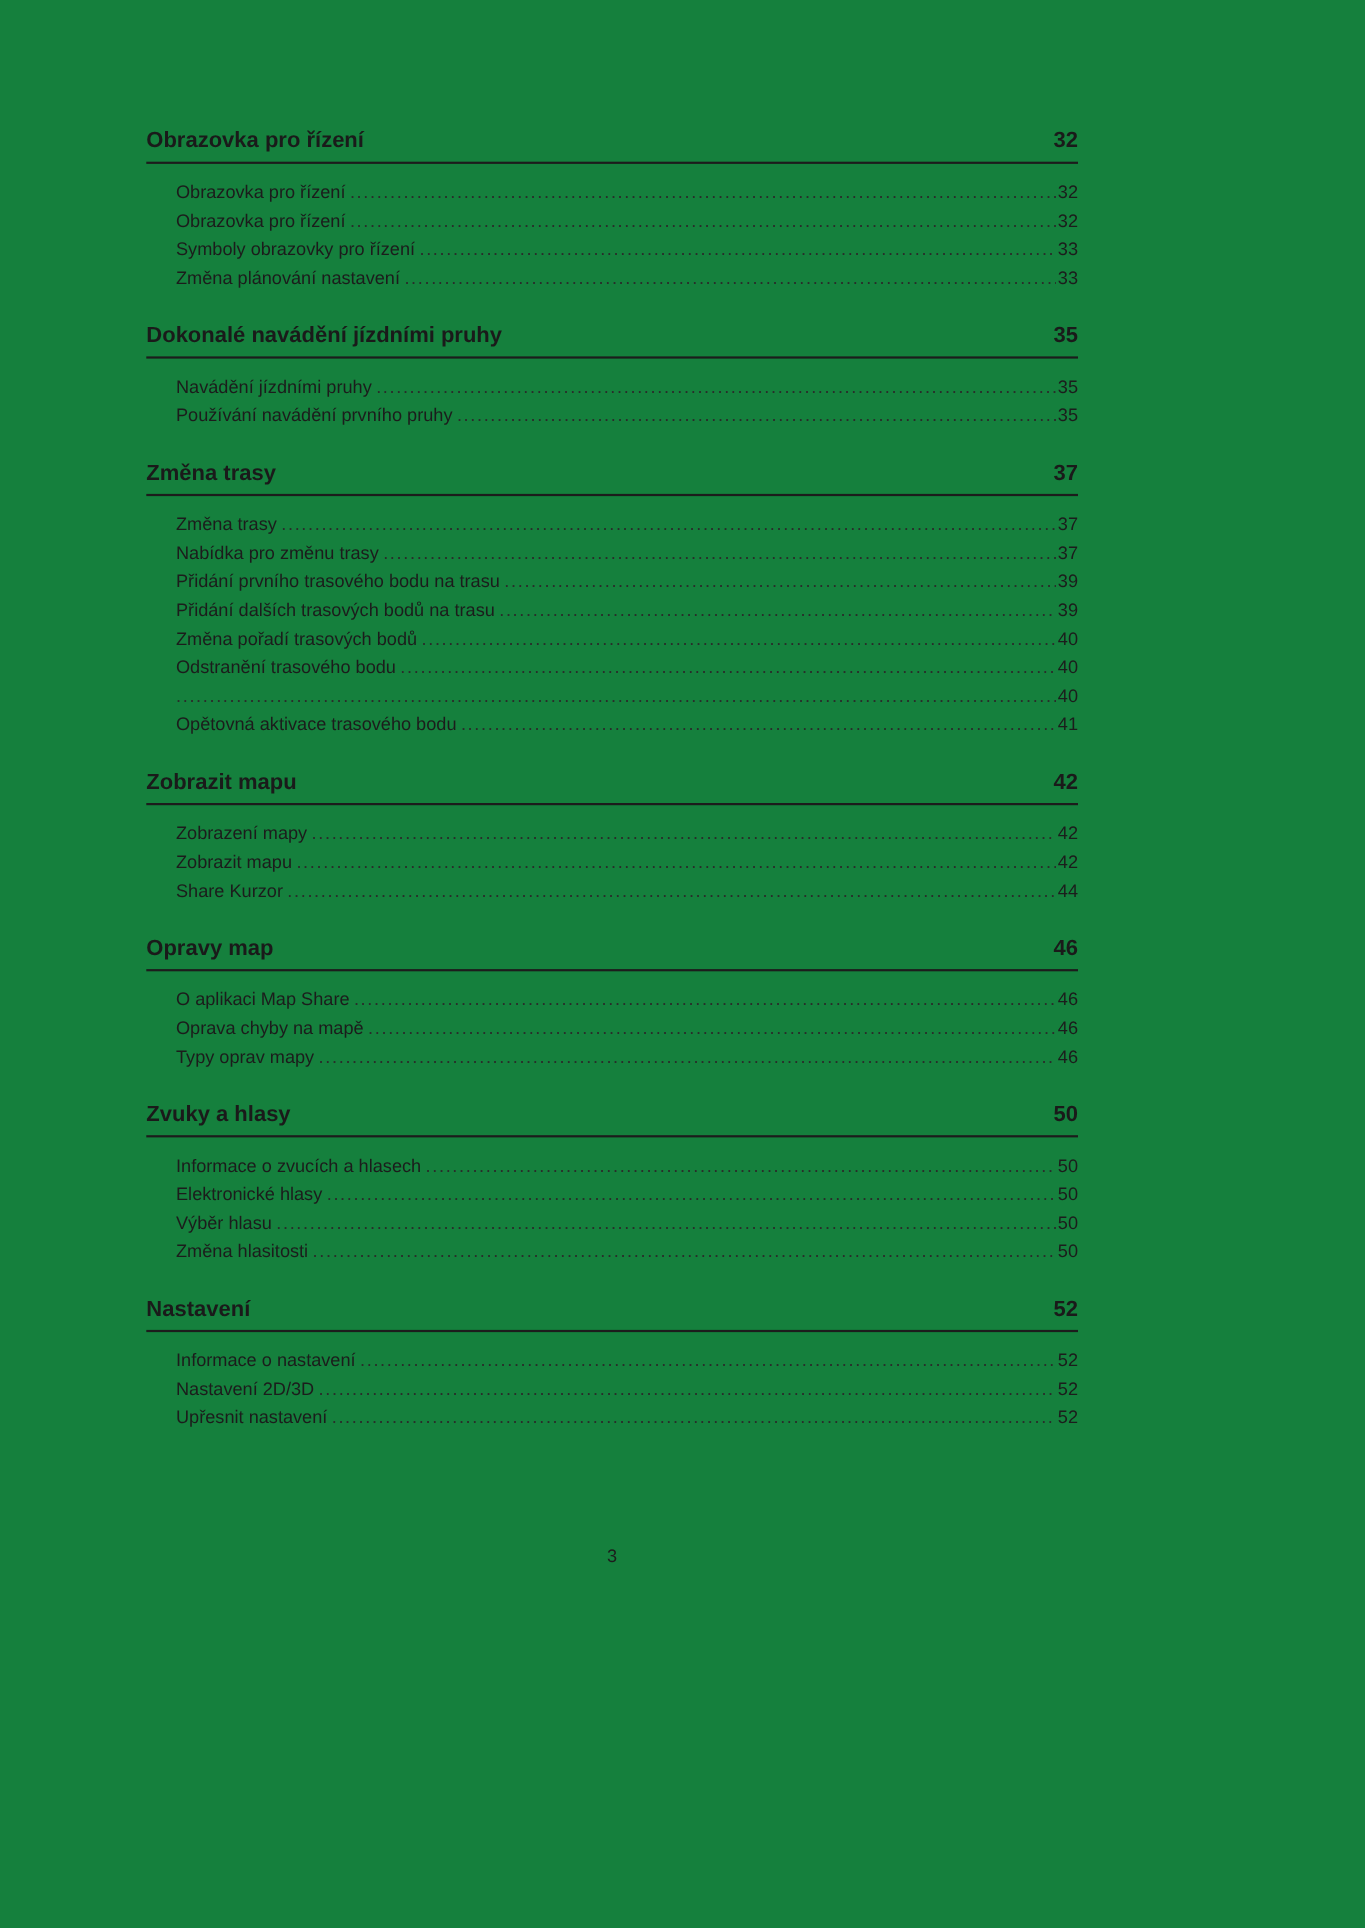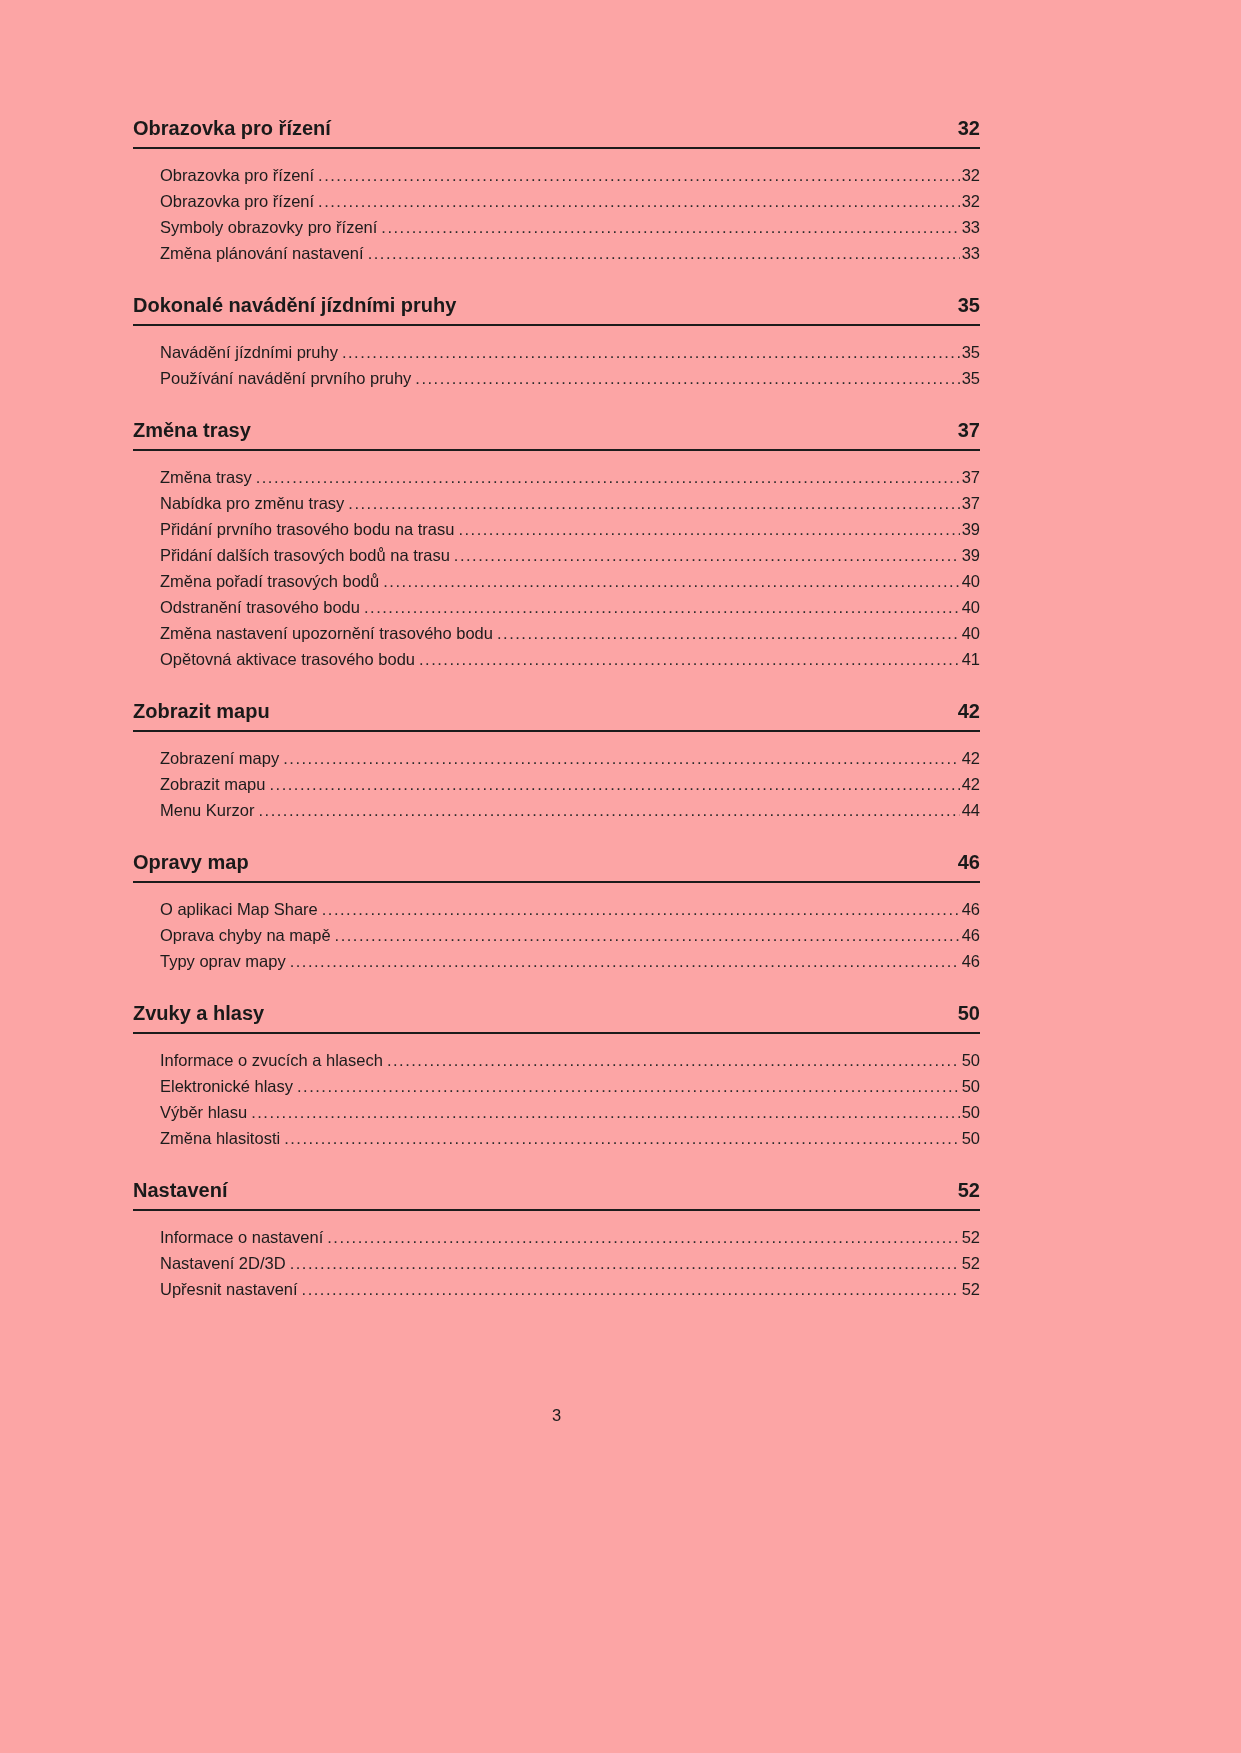--- a/index.html
+++ b/index.html
@@ -4,21 +4,21 @@
 <style>
   html, body {
     margin: 0;
     padding: 0;
     background: #ffffff;
   }
   .page {
     position: relative;
     width: 1241px;
     height: 1753px;
-    background: #fca5a5;
+    background: #15803d;
     font-family: "Liberation Sans", sans-serif;
     color: #1a1a1a;
     overflow: hidden;
   }
   .content {
     position: absolute;
     left: 133px;
     top: 116px;
     width: 847px;
   }
@@ -170,21 +170,20 @@
     <span class="e-page">40</span>
   </div>
 
   <div class="toc-entry">
     <span class="e-title">Odstranění trasového bodu</span>
     <span class="dots"></span>
     <span class="e-page">40</span>
   </div>
 
   <div class="toc-entry">
-    <span class="e-title">Změna nastavení upozornění trasového bodu</span>
     <span class="dots"></span>
     <span class="e-page">40</span>
   </div>
 
   <div class="toc-entry">
     <span class="e-title">Opětovná aktivace trasového bodu</span>
     <span class="dots"></span>
     <span class="e-page">41</span>
   </div>
 </div>
@@ -203,21 +202,21 @@
   </div>
 
   <div class="toc-entry">
     <span class="e-title">Zobrazit mapu</span>
     <span class="dots"></span>
     <span class="e-page">42</span>
   </div>
 
 
   <div class="toc-entry">
-    <span class="e-title">Menu Kurzor</span>
+    <span class="e-title">Share Kurzor</span>
     <span class="dots"></span>
     <span class="e-page">44</span>
   </div>
 </div>
   </section>
 
   <section class="toc-section">
     <div class="toc-heading">
       <span class="h-title">Opravy map</span>
       <span class="h-page">46</span>

